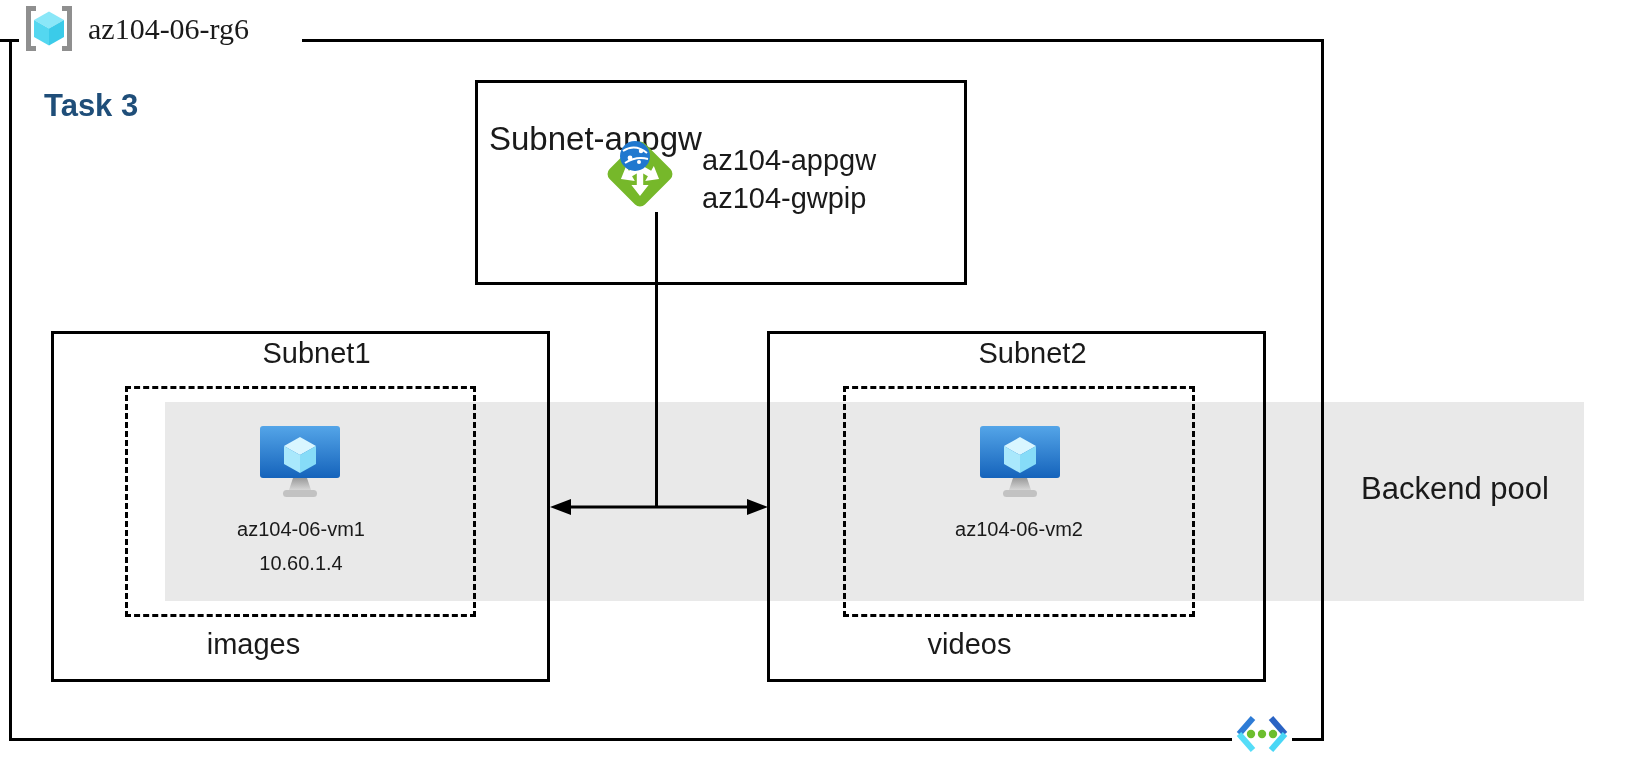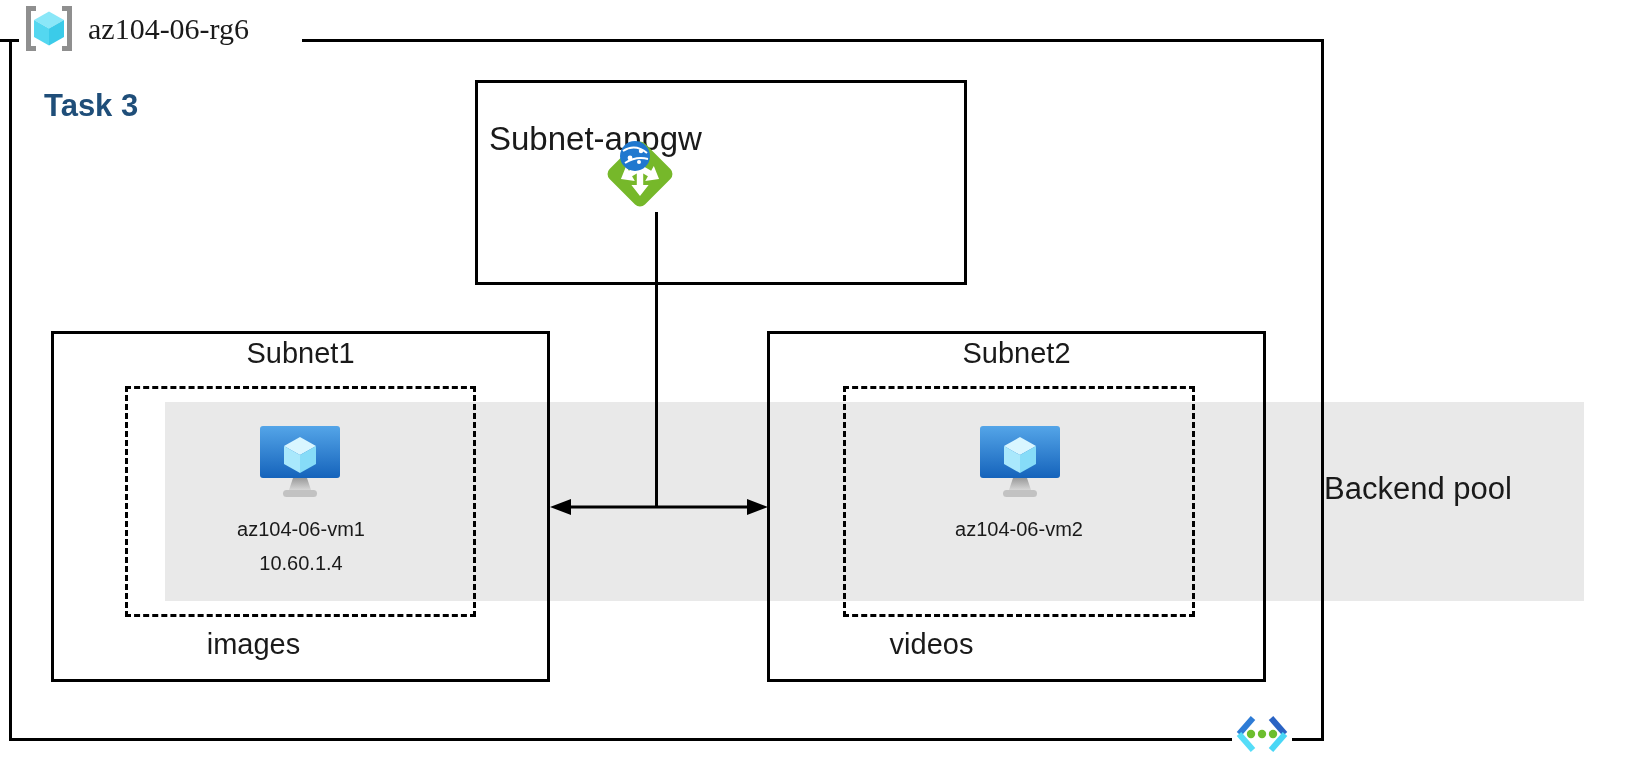--- a/index.html
+++ b/index.html
@@ -46,33 +46,33 @@
   .appgw-title {
     position: absolute; left: 489px; top: 84px;
     font-size: 33px; z-index: 4; white-space: nowrap; margin-top: 36px;
   }
   .appgw-labels {
     position: absolute; left: 702px; top: 141px;
     font-size: 29px; line-height: 38px; z-index: 4; white-space: nowrap;
   }
   .subnet-title {
     position: absolute; top: 337px; width: 499px;
-    text-align: center; font-size: 29px; z-index: 4;
+    text-align: center; font-size: 29px; z-index: 4; margin-left: 16px;
   }
   .vm-text {
     position: absolute; top: 512px; width: 352px;
     text-align: center; font-size: 20px; line-height: 34px; z-index: 4;
   }
   .container-label {
     position: absolute; top: 628px; width: 405px;
     text-align: center; font-size: 29px; z-index: 4;
   }
   .bp-label {
     position: absolute; left: 1324px; top: 471px; width: 262px;
-    text-align: left; font-size: 31px; z-index: 4; white-space: nowrap;
+    text-align: center; font-size: 31px; z-index: 4; white-space: nowrap;
   }
   .icon { position: absolute; z-index: 5; }
   .vnet-wrap {
     position: absolute; left: 1232px; top: 709px;
     width: 60px; height: 50px; background: #fff; z-index: 5;
     display: flex; align-items: center; justify-content: center;
   }
 </style>
 </head>
 <body>
@@ -109,20 +109,24 @@
       <path transform="translate(42,36) rotate(-60)" d="M-3.2,0 h6.4 v11 h5.4 l-8.6,11 l-8.6,-11 h5.4 z"></path>
       <path transform="translate(42,36)" d="M-3.2,0 h6.4 v17 h5.4 l-8.6,11 l-8.6,-11 h5.4 z"></path>
     </g>
     <circle cx="37" cy="24" r="15" fill="#1f78cf"></circle>
     <path d="M25,19 Q37,11 49,21" fill="none" stroke="#ffffff" stroke-width="2"></path>
     <path d="M27,31 Q38,24 50,27" fill="none" stroke="#ffffff" stroke-width="2"></path>
     <circle cx="32" cy="26" r="2.4" fill="#ffffff"></circle>
     <circle cx="43" cy="19" r="2.2" fill="#ffffff"></circle>
     <circle cx="41" cy="30" r="2" fill="#ffffff"></circle>
   </svg>
+  <div class="appgw-labels">
+    <div>az104-appgw</div>
+    <div>az104-gwpip</div>
+  </div>
 
   <div class="line" style="left:655px; top:212px; width:3px; height:296px;"></div>
 
   <svg class="icon" style="left:549px; top:494px; z-index:3;" width="220" height="26" viewBox="0 0 220 26">
     <line x1="16" y1="13" x2="204" y2="13" stroke="#000" stroke-width="3.2"></line>
     <polygon points="1,13 22,5 22,21" fill="#000"></polygon>
     <polygon points="219,13 198,5 198,21" fill="#000"></polygon>
   </svg>
 
   <div class="box" style="left:51px; top:331px; width:499px; height:351px;"></div>
@@ -169,21 +173,21 @@
     <rect x="2" y="2" width="80" height="52" rx="3" fill="url(#vmscreen2)"></rect>
     <polygon points="42,13 58,22 42,31 26,22" fill="#d9f6ff"></polygon>
     <polygon points="26,22 42,31 42,49 26,40" fill="#a9e8fc"></polygon>
     <polygon points="58,22 42,31 42,49 58,40" fill="#86dcf8"></polygon>
     <polygon points="35,54 49,54 53,66 31,66" fill="url(#vmstand2)"></polygon>
     <rect x="25" y="66" width="34" height="7" rx="3.5" fill="#c2c2c2"></rect>
   </svg>
   <div class="vm-text" style="left:843px;">
     <div>az104-06-vm2</div>
   </div>
-  <div class="container-label" style="left:729px;text-align:center;">videos</div>
+  <div class="container-label" style="left:767px;text-align:center;">videos</div>
 
   <div class="vnet-wrap">
     <svg width="54" height="42" viewBox="0 0 54 42">
       <line x1="18" y1="5" x2="4" y2="21" stroke="#2e7cd6" stroke-width="6"></line>
       <line x1="4" y1="21" x2="18" y2="37" stroke="#55ddf8" stroke-width="6"></line>
       <line x1="36" y1="5" x2="50" y2="21" stroke="#2a63c4" stroke-width="6"></line>
       <line x1="50" y1="21" x2="36" y2="37" stroke="#49d7f6" stroke-width="6"></line>
       <circle cx="16" cy="21" r="4.2" fill="#6cbe2e"></circle>
       <circle cx="27" cy="21" r="4.2" fill="#6cbe2e"></circle>
       <circle cx="38" cy="21" r="4.2" fill="#6cbe2e"></circle>

